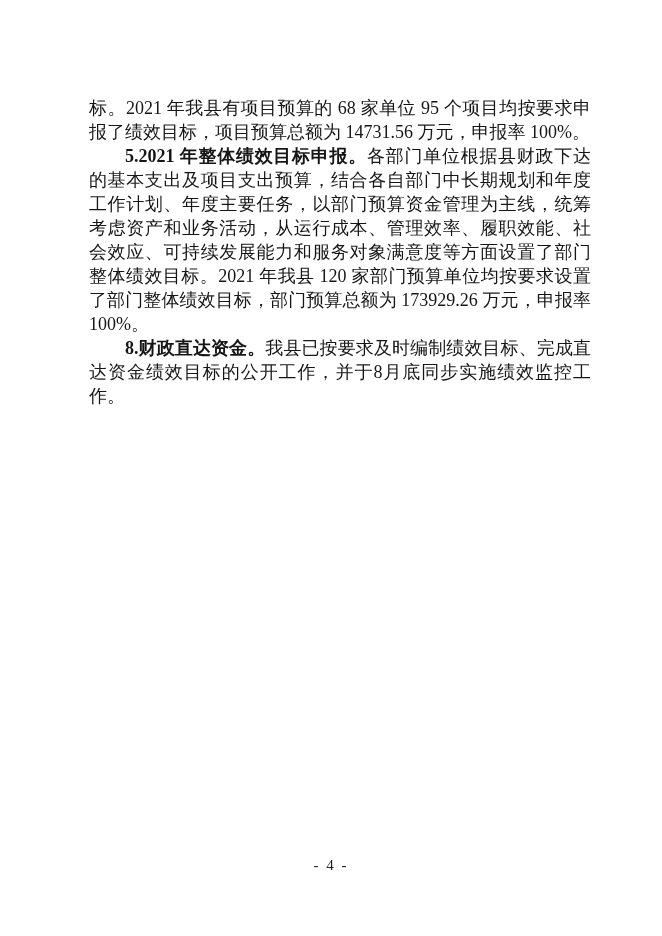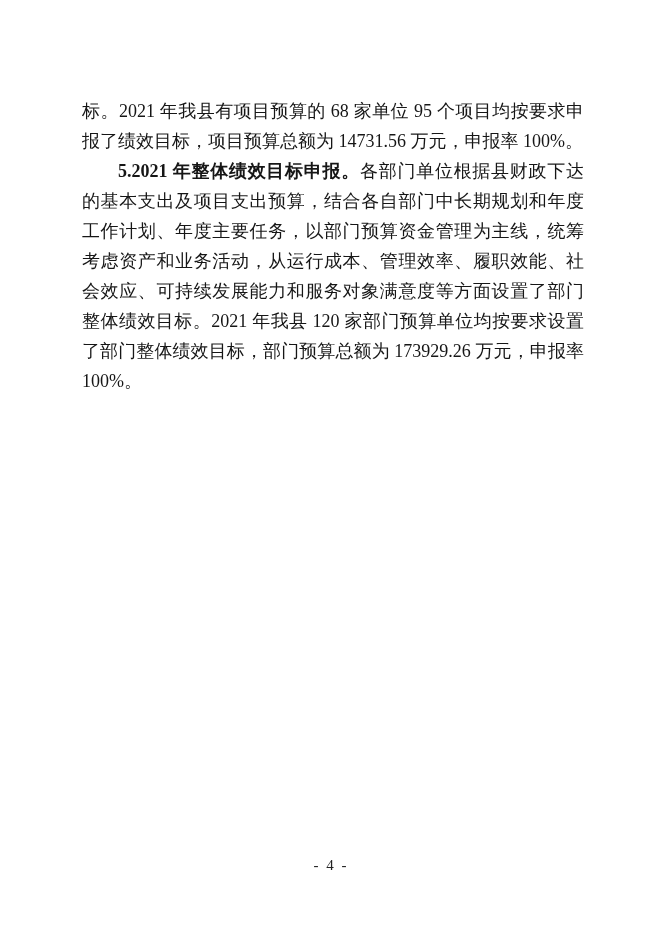--- a/index.html
+++ b/index.html
@@ -11,25 +11,25 @@
     position: relative;
     width: 662px;
     height: 936px;
     background: #ffffff;
     color: #161616;
     font-family: "Liberation Serif", serif;
     overflow: hidden;
   }
   .content {
     position: absolute;
-    left: 82px;
+    left: 89px;
     top: 96px;
     width: 502px;
     font-size: 18px;
-    line-height: 30px;
+    line-height: 24px;
     text-align: justify;
     text-justify: inter-character;
   }
   .para {
     margin: 0;
     padding: 0;
     text-align: justify;
   }
   .para.indent {
     text-indent: 2em;
@@ -49,15 +49,16 @@
     color: #222222;
   }
 </style>
 </head>
 <body>
 
 <div class="page">
   <div class="content">
     <p class="para"><span>标。2021 年我县有项目预算的 68 家单位 95 个项目均按要求申报了绩效目标，项目预算总额为 14731.56 万元，申报率 100%。</span></p>
     <p class="para indent"><span class="lead">5.2021 年整体绩效目标申报。</span><span>各部门单位根据县财政下达的基本支出及项目支出预算，结合各自部门中长期规划和年度工作计划、年度主要任务，以部门预算资金管理为主线，统筹考虑资产和业务活动，从运行成本、管理效率、履职效能、社会效应、可持续发展能力和服务对象满意度等方面设置了部门整体绩效目标。2021 年我县 120 家部门预算单位均按要求设置了部门整体绩效目标，部门预算总额为 173929.26 万元，申报率 100%。</span></p>
+    <p class="para indent"><span class="lead">8.财政直达资金。</span><span>我县已按要求及时编制绩效目标、完成直达资金绩效目标的公开工作，并于8月底同步实施绩效监控工作。</span></p>
   </div>
   <div class="footer">- 4 -</div>
 </div>
 
 </body></html>

